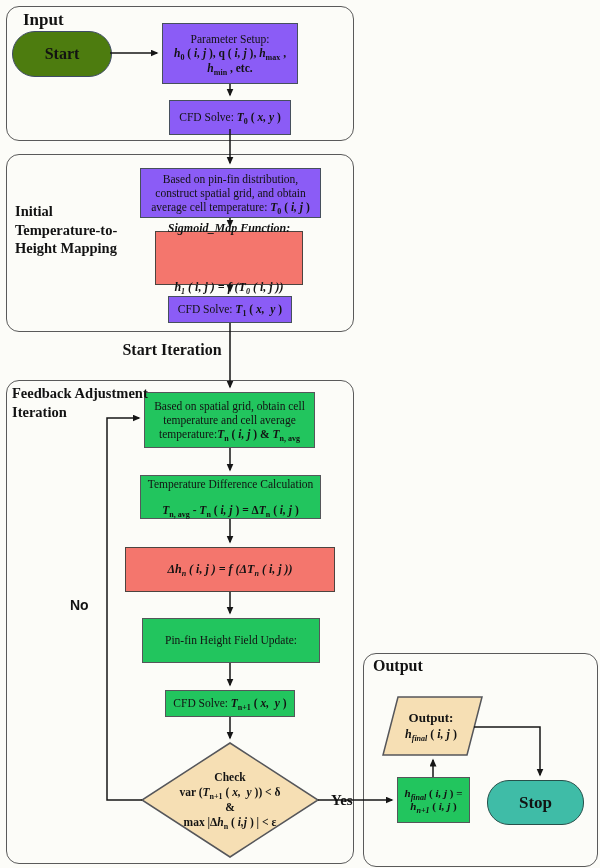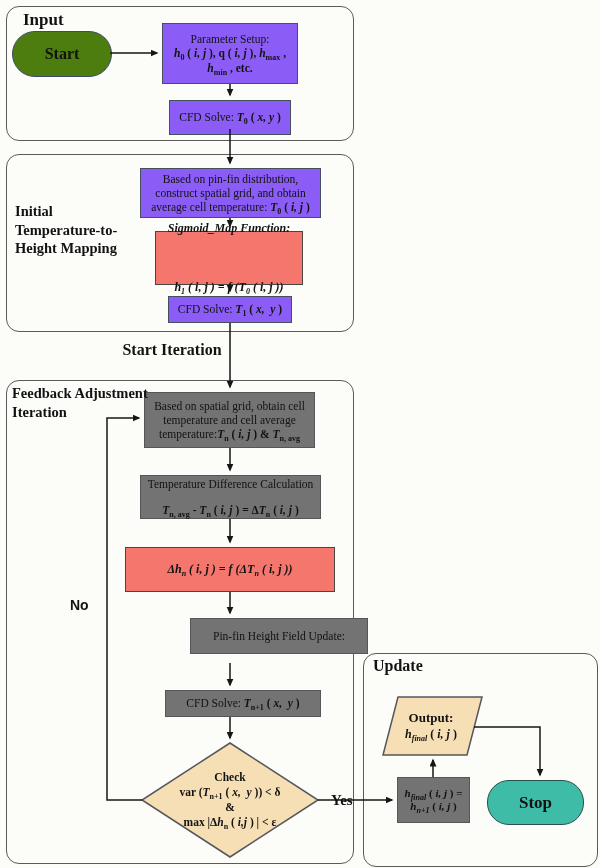--- a/index.html
+++ b/index.html
@@ -13,21 +13,21 @@
     background:#fcfcf8;z-index:1;
   }
   .node{
     position:absolute;z-index:2;display:flex;flex-direction:column;
     align-items:center;justify-content:center;text-align:center;
     line-height:1.22;font-size:11.5px;padding:1px 2px;box-sizing:border-box;
     border:1.4px solid #46505c;
   }
   .blue{background:#8b5cf6;}
   .red{background:#f4766d;border-color:#4c4440;gap:44px;}
-  .tan{background:#737373;border-color:#55565a;}
+  .tan{background:#22c55e;border-color:#55565a;}
   .oval{
     position:absolute;z-index:2;display:flex;align-items:center;justify-content:center;
     font-weight:bold;font-size:16px;
   }
   .start-oval{background:#4d7c0f;border:1.6px solid #3f4b66;border-radius:23px;}
   .stop-oval{background:#3fbca7;border:1.6px solid #27514b;border-radius:22px;}
   .f{font-weight:bold;}
   .fbi{font-weight:bold;font-style:italic;}
   .node sub{font-size:8px;line-height:0;}
   .heading{position:absolute;z-index:4;font-weight:bold;line-height:1.28;}
@@ -47,21 +47,21 @@
 <body>
 
 <div class="section" style="left:6px;top:6px;width:346px;height:133px;"></div>
 <div class="section" style="left:6px;top:154px;width:346px;height:176px;"></div>
 <div class="section" style="left:6px;top:380px;width:346px;height:482px;"></div>
 <div class="section" style="left:363px;top:653px;width:233px;height:212px;"></div>
 
 <div class="heading h-lg" style="left:23px;top:9px;">Input</div>
 <div class="heading h-md" style="left:15px;top:159px;margin-top:43px;">Initial<br>Temperature-to-<br>Height Mapping</div>
 <div class="heading h-md" style="left:12px;top:384px;">Feedback Adjustment<br>Iteration</div>
-<div class="heading h-lg" style="left:373px;top:656px;font-size:16px;">Update</div>
+<div class="heading h-lg" style="left:373px;top:656px;font-size:16px;">Output</div>
 
 <div class="oval start-oval" style="left:12px;top:31px;width:98px;height:44px;">
   <span>Start</span>
 </div>
 
 <div class="node blue" style="left:162px;top:23px;width:136px;height:61px;">
   <div>Parameter Setup:</div>
   <div class="f"><i>h</i><sub>0</sub> ( <i>i, j</i> ), q ( <i>i, j</i> ), <i>h</i><sub>max</sub> ,</div>
   <div class="f"><i>h</i><sub>min</sub> , etc.</div>
 </div>
@@ -91,25 +91,25 @@
 
 <div class="node tan" style="left:140px;top:475px;width:181px;height:44px;justify-content:space-between;">
   <div>Temperature Difference Calculation</div>
   <div class="f"><i>T</i><sub>n, avg</sub> - <i>T</i><sub>n</sub> ( <i>i, j</i> ) = Δ<i>T</i><sub>n</sub> ( <i>i, j</i> )</div>
 </div>
 
 <div class="node red" style="left:125px;top:547px;width:210px;height:45px;font-size:12px;">
   <div class="fbi">Δh<sub>n</sub> ( i, j ) = f (ΔT<sub>n</sub> ( i, j ))</div>
 </div>
 
-<div class="node tan" style="left:142px;top:618px;width:178px;height:36px;margin-left:48px;">
+<div class="node tan" style="left:142px;top:618px;width:178px;height:45px;">
   <div>Pin-fin Height Field Update:</div>
 </div>
 
-<div class="node tan" style="left:165px;top:690px;width:156px;height:27px;">
+<div class="node tan" style="left:165px;top:690px;width:130px;height:27px;">
   <div>CFD Solve: <b><i>T</i><sub>n+1</sub> ( <i>x,&nbsp; y</i> )</b></div>
 </div>
 
 <div class="shape-label" style="left:142px;top:757px;width:176px;height:86px;">
   <div class="f">Check</div>
   <div class="f">var (<i>T</i><sub>n+1</sub> ( <i>x,&nbsp; y</i> )) &lt; δ</div>
   <div class="f">&amp;</div>
   <div class="f">max |Δ<i>h</i><sub>n</sub> ( <i>i,j</i> ) | &lt; ε</div>
 </div>
 

